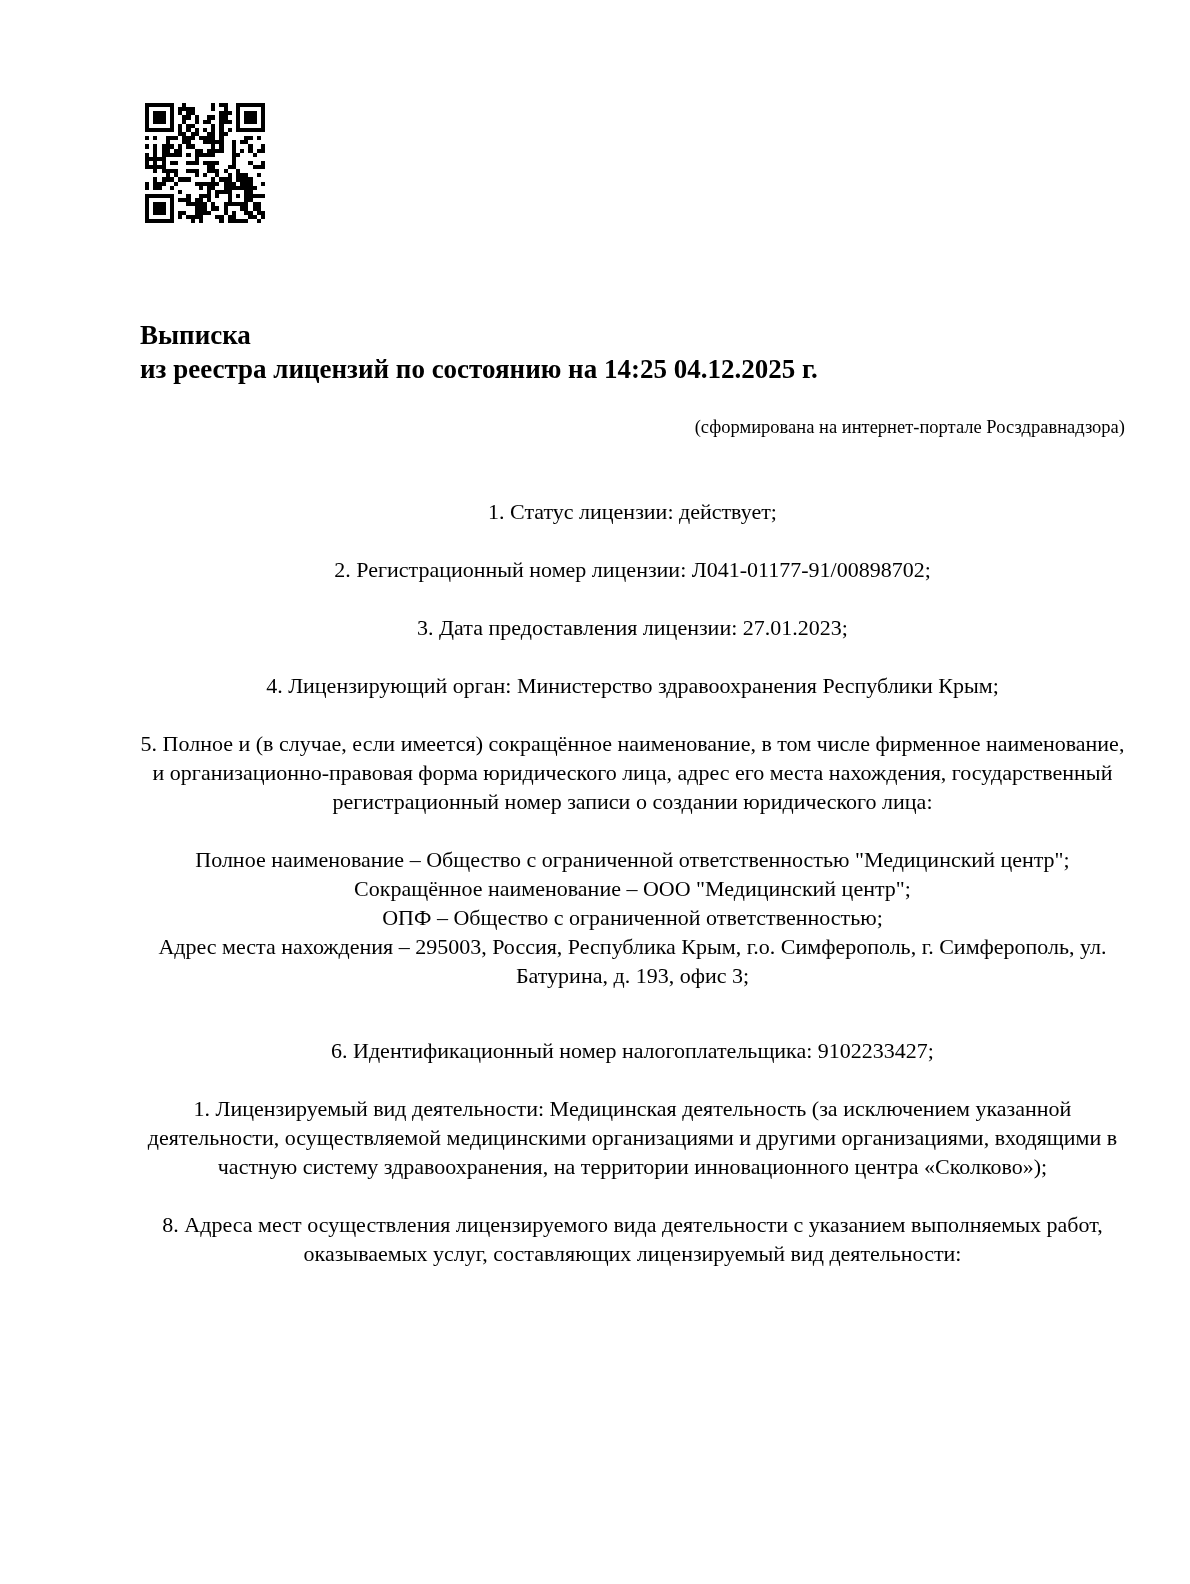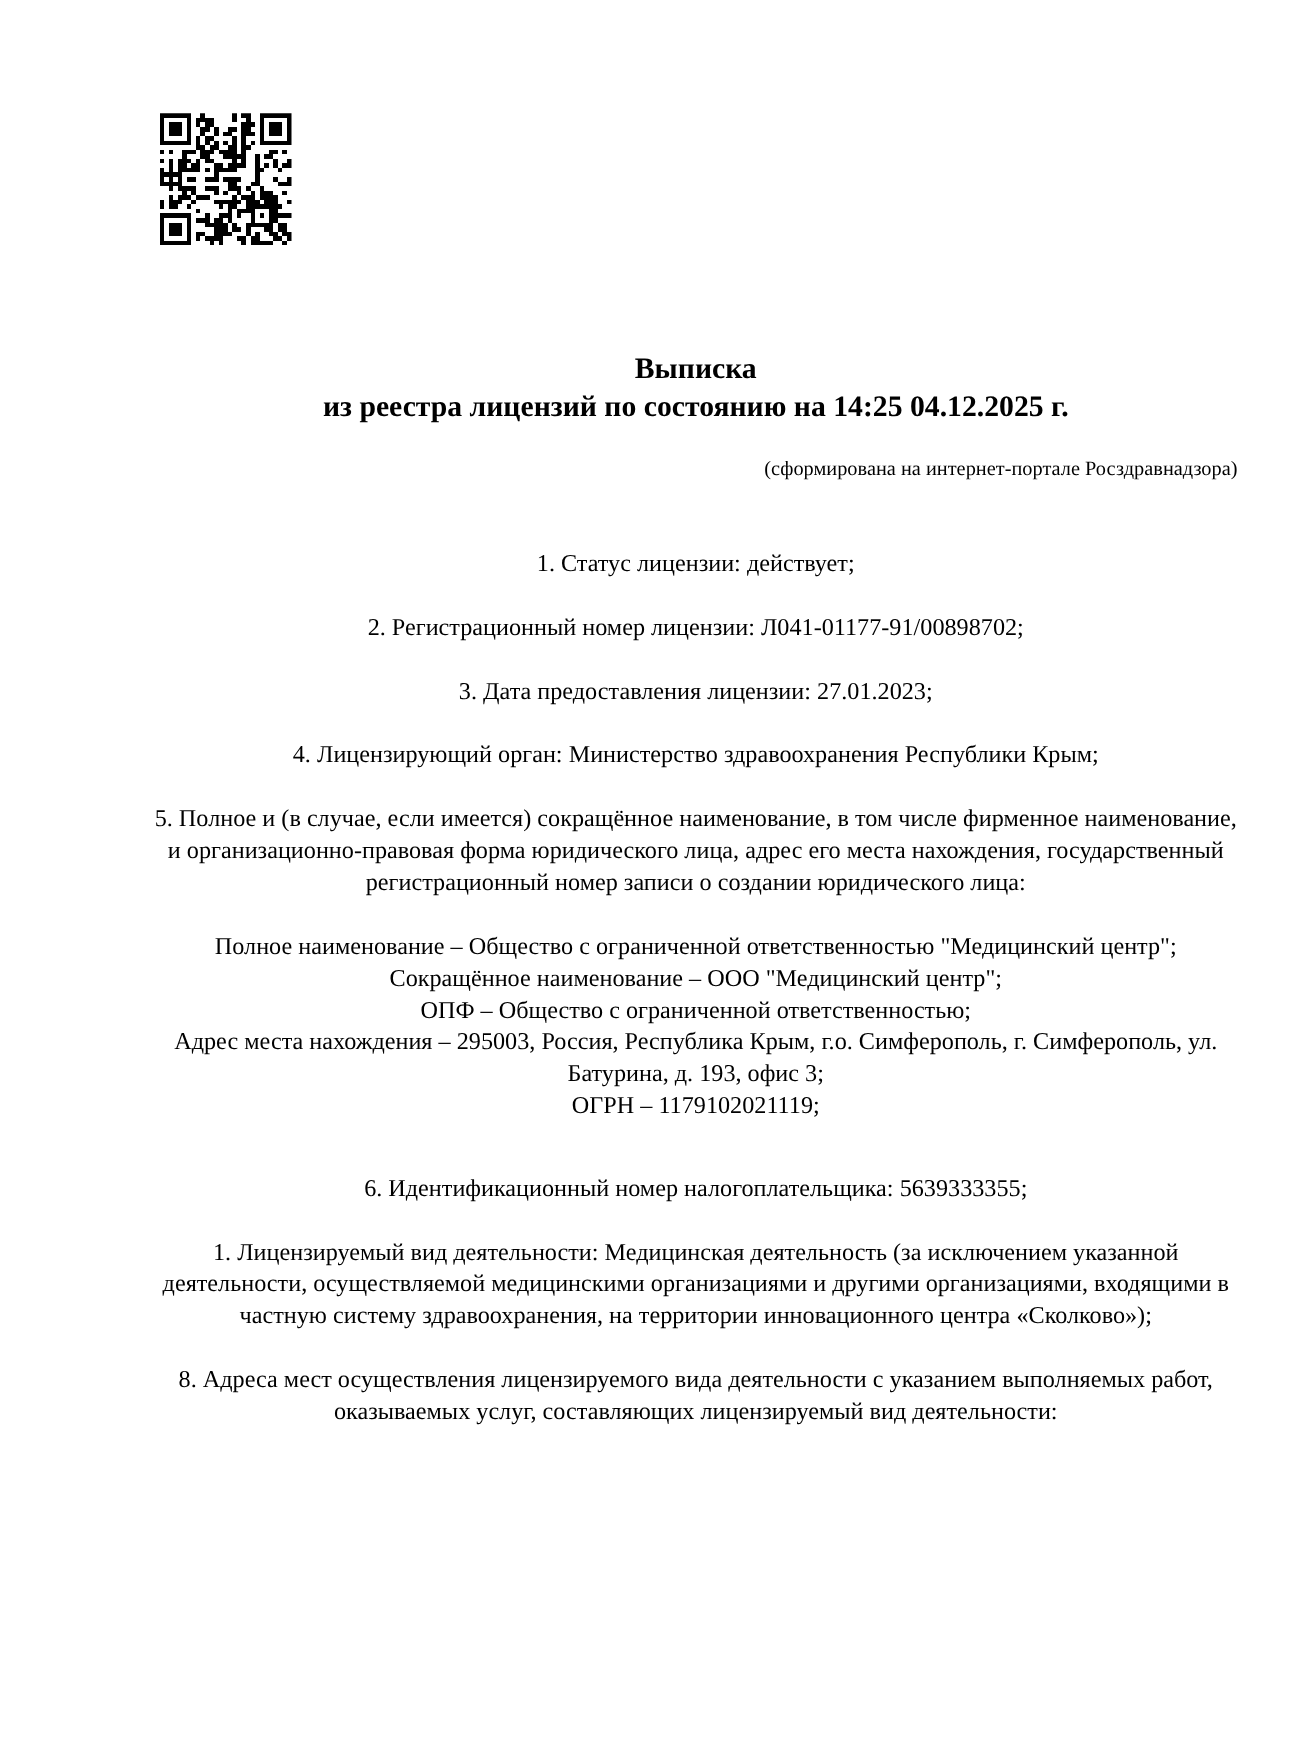--- a/index.html
+++ b/index.html
@@ -23,21 +23,21 @@
     top: 103px;
     width: 120px;
     height: 120px;
   }
   .qr svg { display: block; }
   .title-block {
     position: absolute;
     left: 140px;
     top: 318px;
     width: 985px;
-    text-align: center;
+    text-align: left;
     font-weight: bold;
     font-size: 27px;
     line-height: 34px;
   }
   .subtitle {
     position: absolute;
     left: 140px;
     top: 415px;
     width: 985px;
     text-align: right;
@@ -492,21 +492,20 @@
     <p class="para">2. Регистрационный номер лицензии: Л041-01177-91/00898702;</p>
     <p class="para">3. Дата предоставления лицензии: 27.01.2023;</p>
     <p class="para">4. Лицензирующий орган: Министерство здравоохранения Республики Крым;</p>
     <p class="para">5. Полное и (в случае, если имеется) сокращённое наименование, в том числе фирменное наименование, и организационно-правовая форма юридического лица, адрес его места нахождения, государственный регистрационный номер записи о создании юридического лица:</p>
 
     <div class="tight-block">
       <div class="line">Полное наименование – Общество с ограниченной ответственностью "Медицинский центр";</div>
       <div class="line">Сокращённое наименование – ООО "Медицинский центр";</div>
       <div class="line">ОПФ – Общество с ограниченной ответственностью;</div>
       <div class="line">Адрес места нахождения – 295003, Россия, Республика Крым, г.о. Симферополь, г. Симферополь, ул. Батурина, д. 193, офис 3;</div>
-      <div class="line">ОГРН – 1179102021119;</div>
     </div>
 
-    <p class="para">6. Идентификационный номер налогоплательщика: 5639333355;</p>
+    <p class="para">6. Идентификационный номер налогоплательщика: 9102233427;</p>
     <p class="para">1. Лицензируемый вид деятельности: Медицинская деятельность (за исключением указанной деятельности, осуществляемой медицинскими организациями и другими организациями, входящими в частную систему здравоохранения, на территории инновационного центра «Сколково»);</p>
     <p class="para">8. Адреса мест осуществления лицензируемого вида деятельности с указанием выполняемых работ, оказываемых услуг, составляющих лицензируемый вид деятельности:</p>
   </div>
 
 </div>
 
 </body></html>

